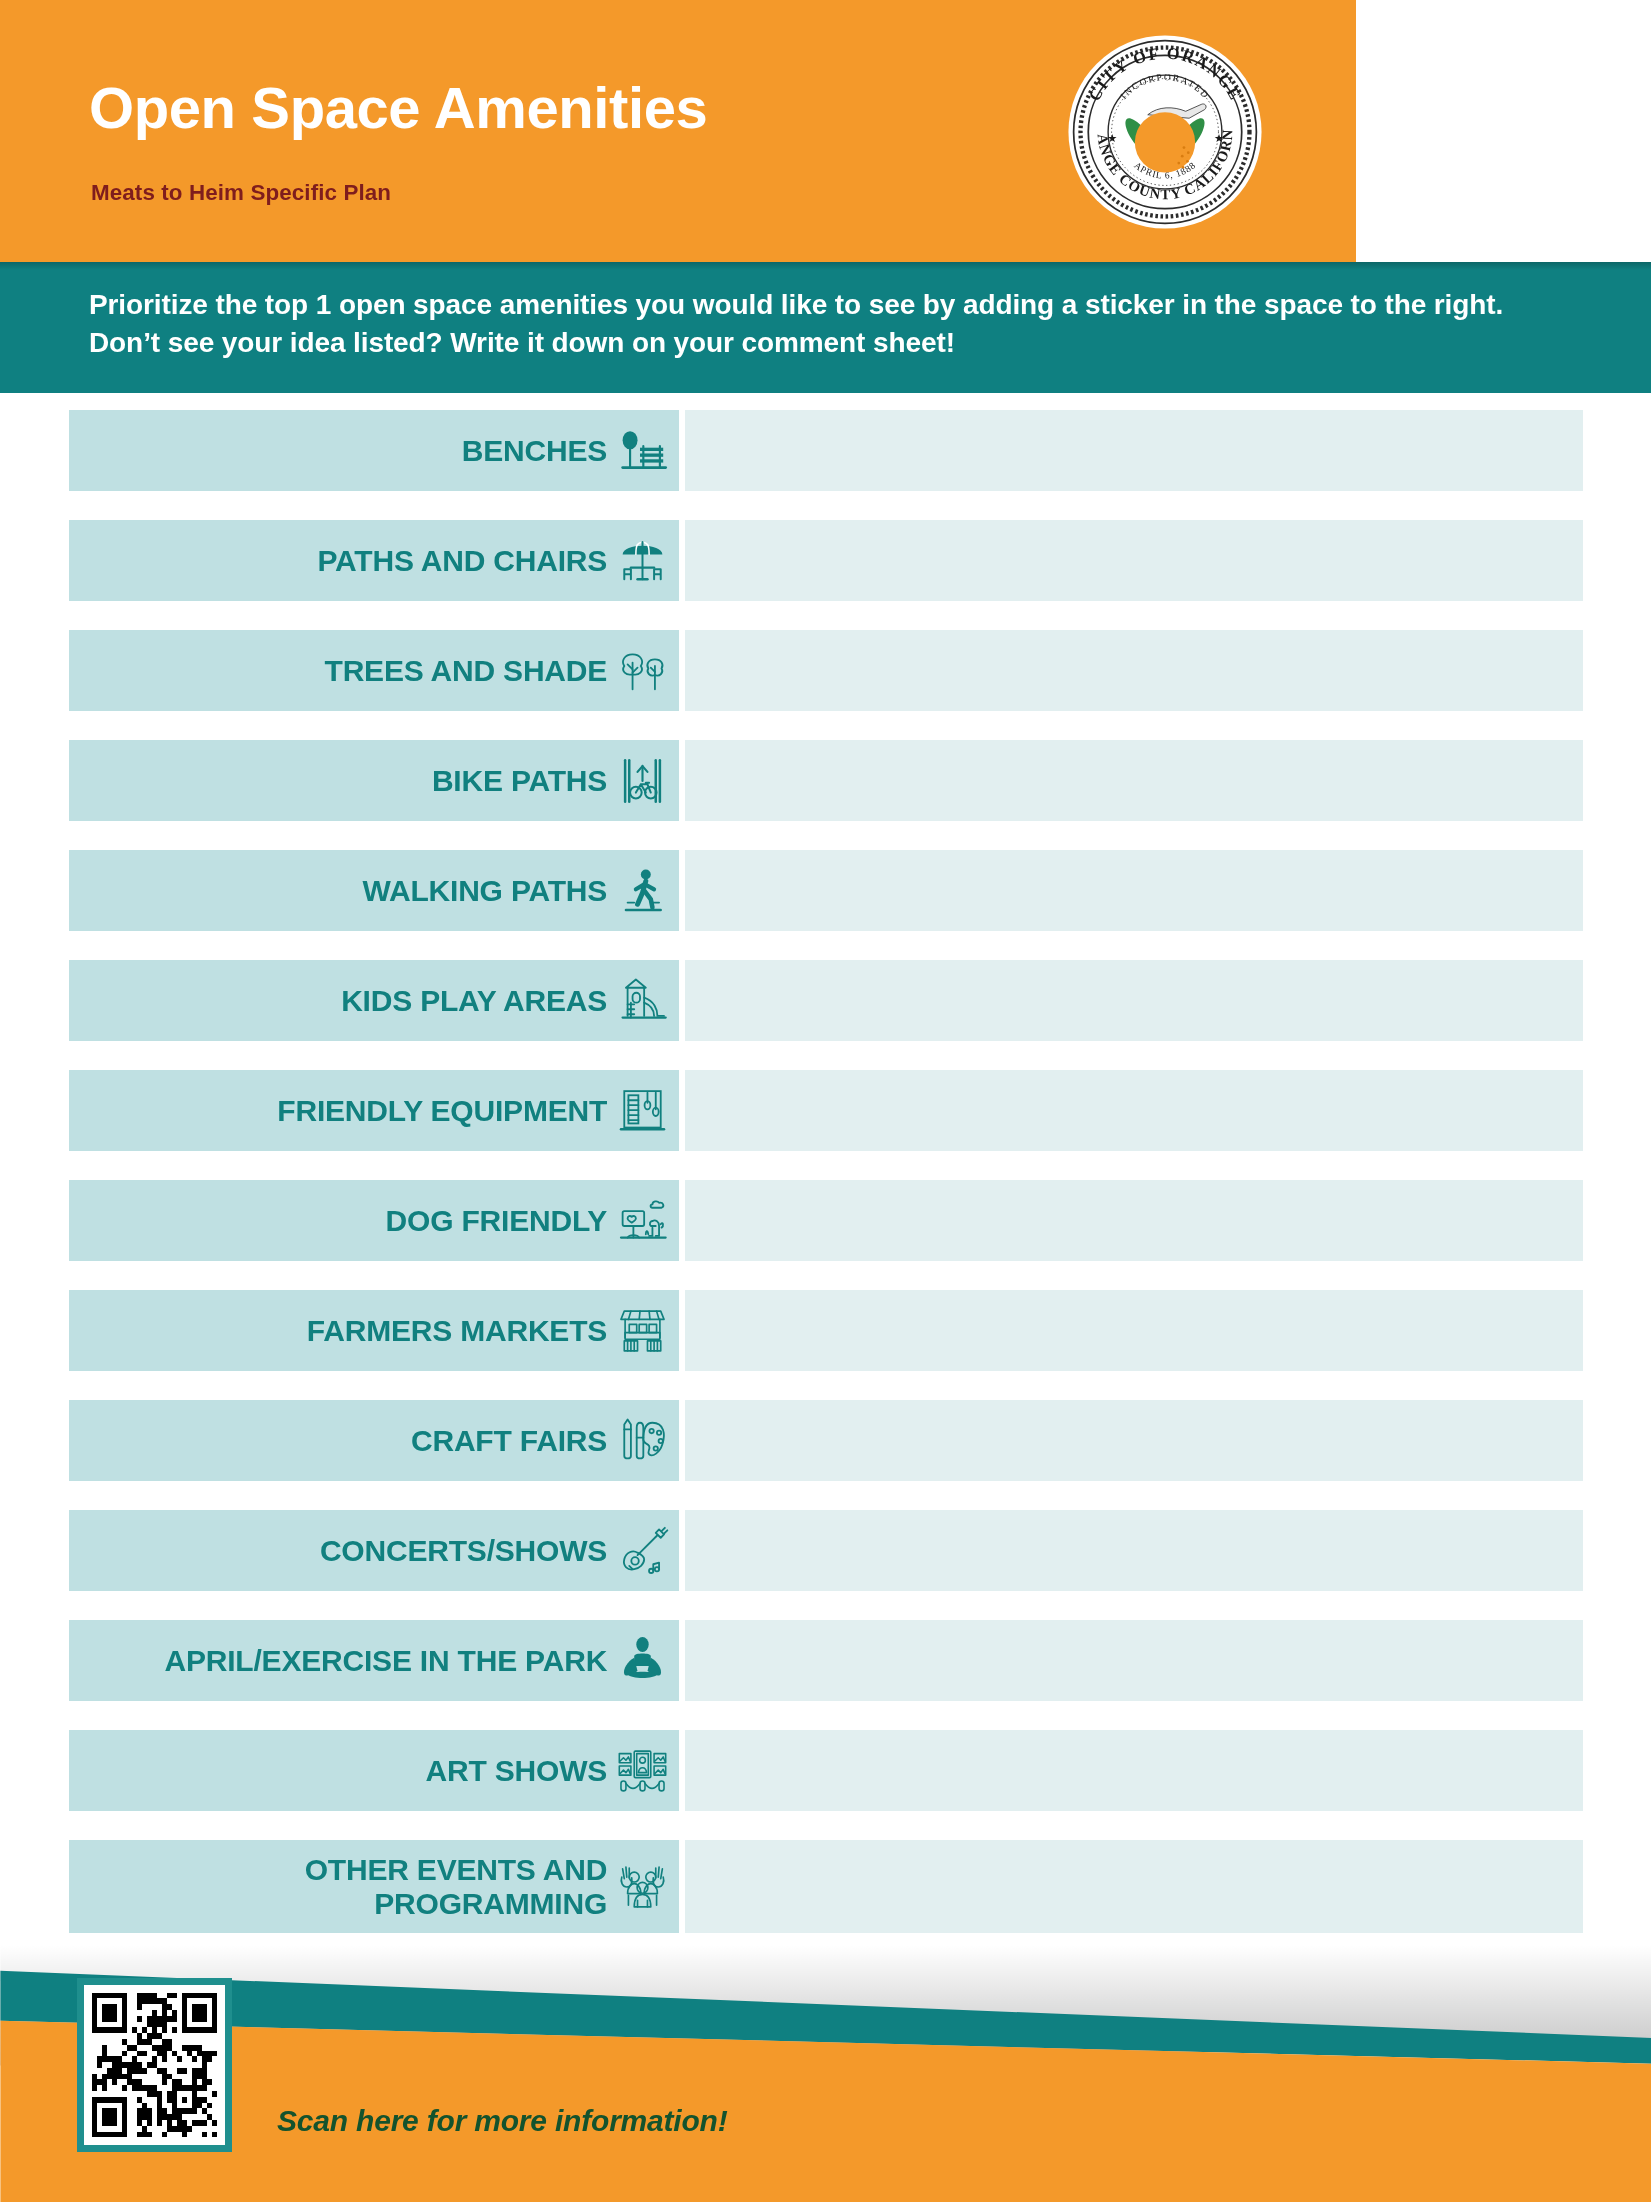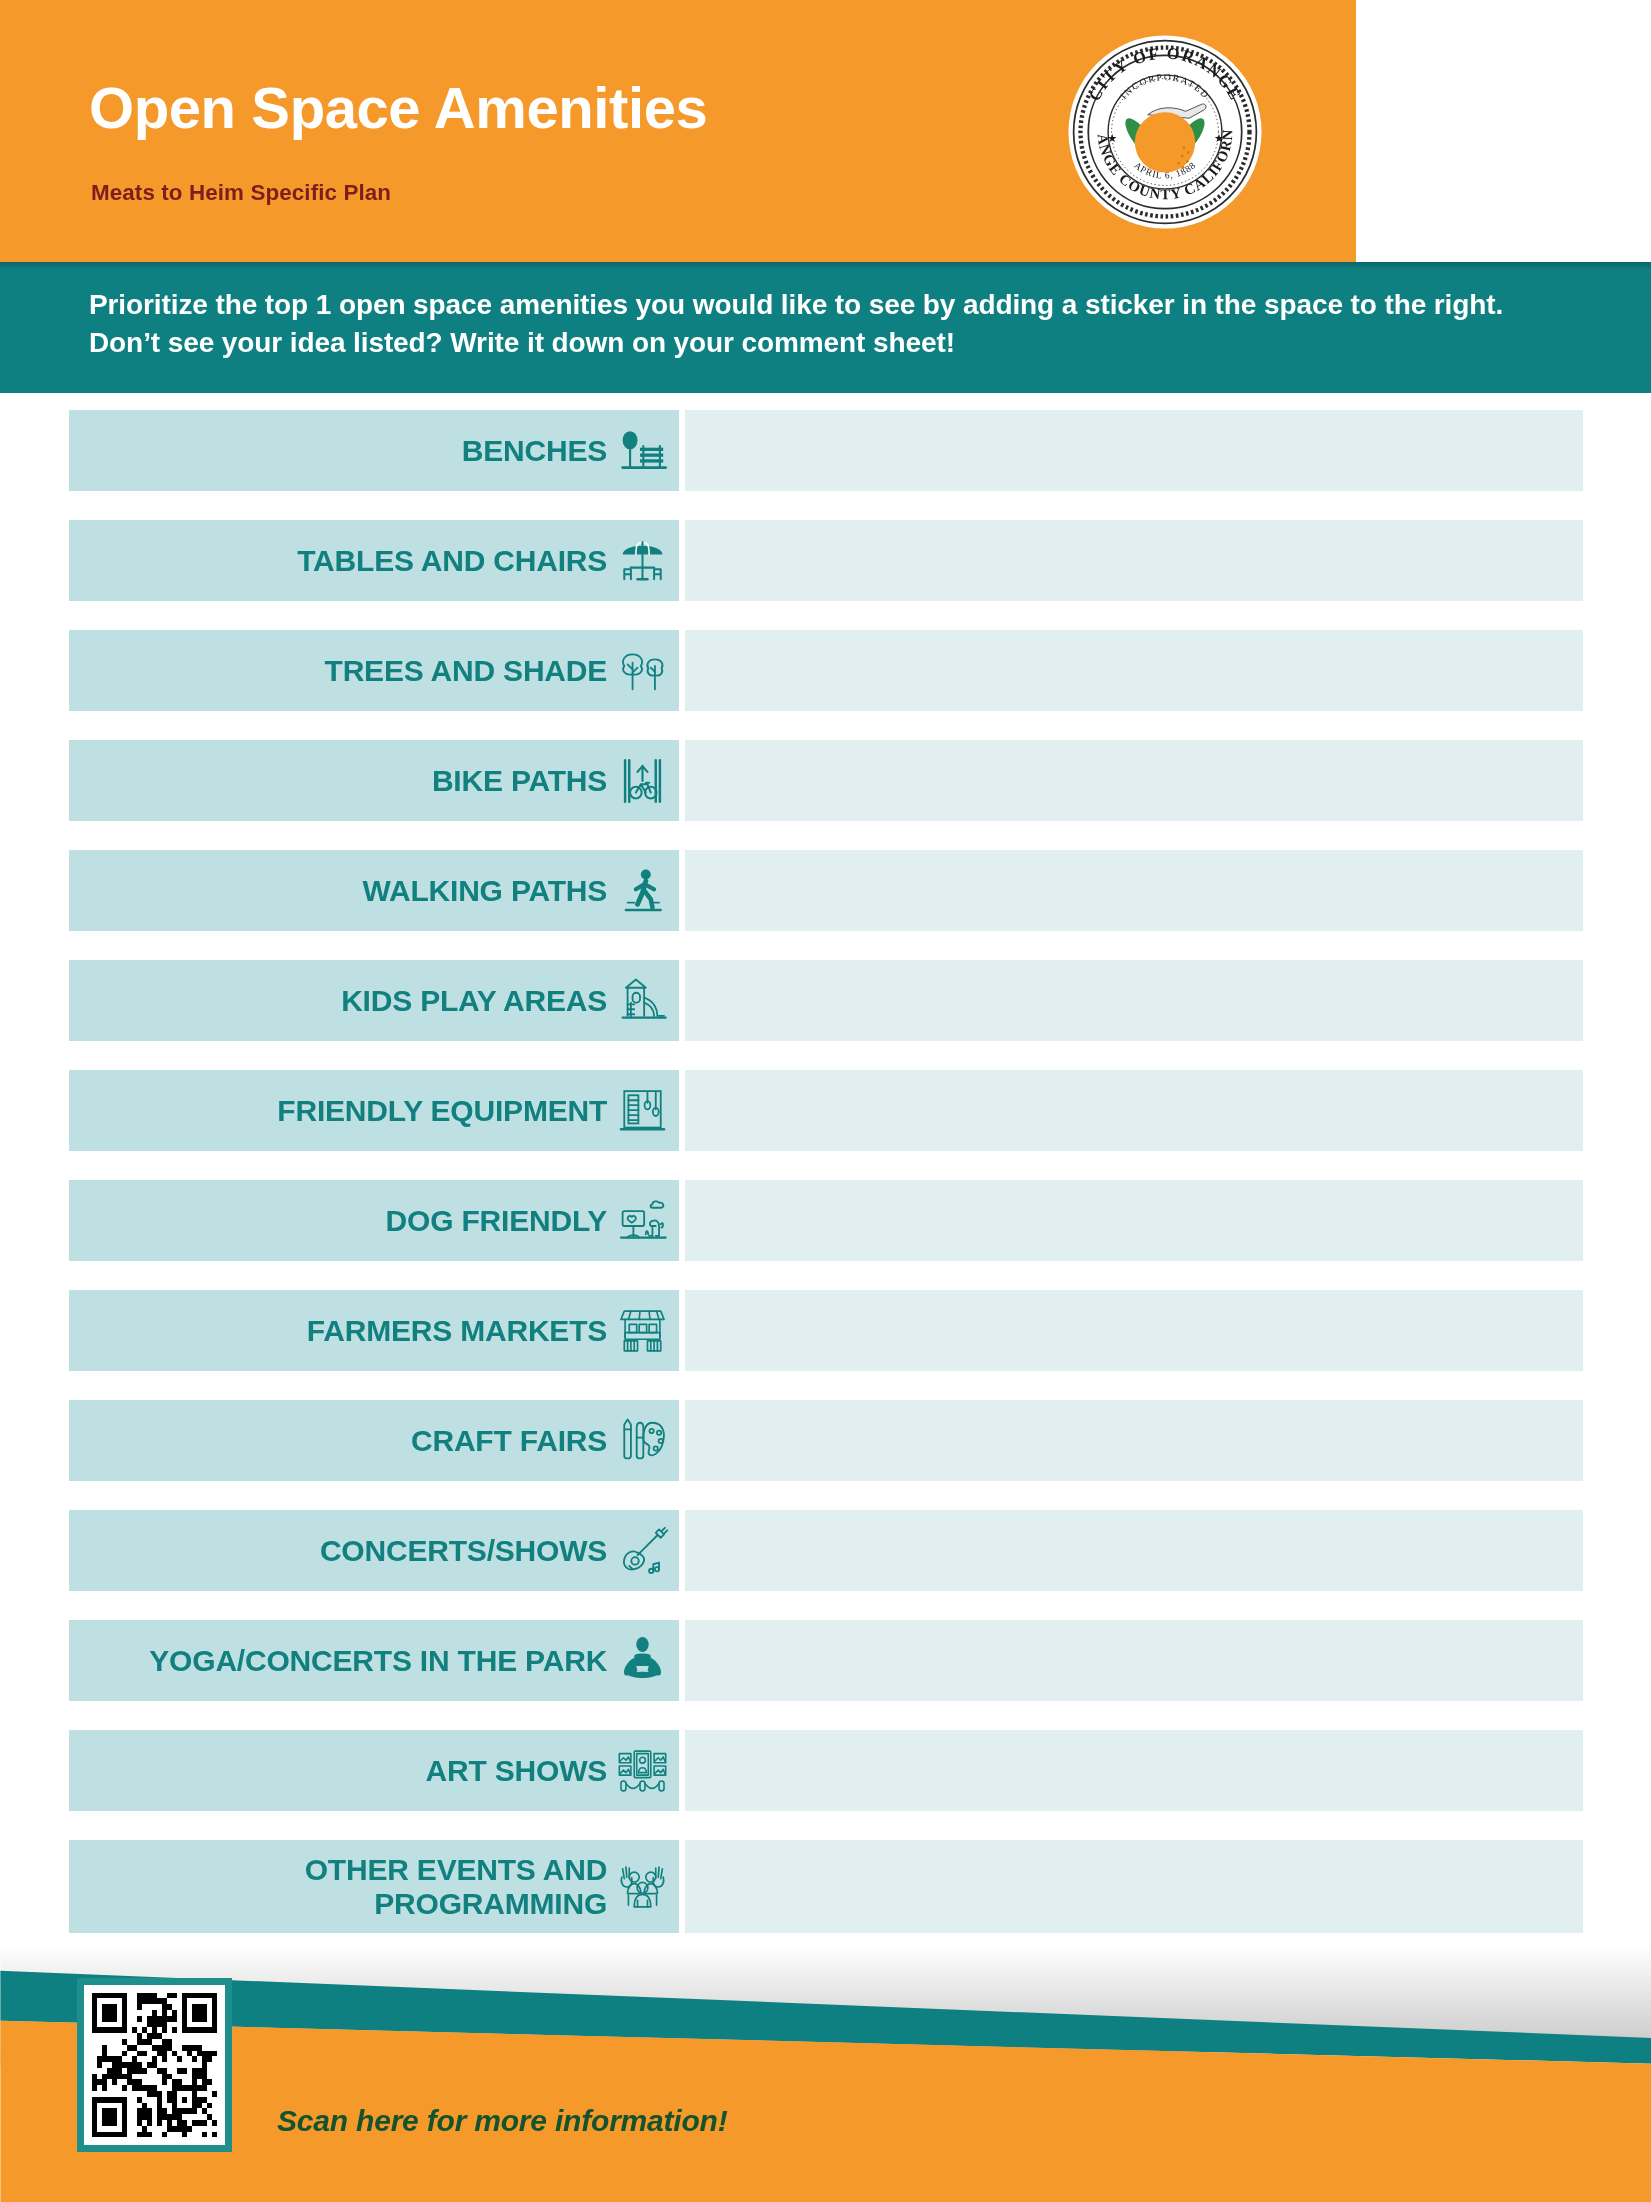--- a/index.html
+++ b/index.html
@@ -248,21 +248,21 @@
             <line x1="53" y1="26" x2="53" y2="52"></line>
             <line x1="8" y1="52" x2="60" y2="52" stroke-width="3.2"></line>
           </svg>
         </span>
       </div>
       <div class="row-sticker-block"></div>
     </div>
 
     <div class="row">
       <div class="row-label-block">
-        <span class="row-label">TABLES AND CHAIRS</span>
+        <span class="row-label">PATHS AND CHAIRS</span>
         <span class="row-icon">
           <svg viewBox="0 0 64 64" fill="none" stroke="#11807f" stroke-width="2.4" stroke-linecap="round">
             <path d="M 8 24 C 8 10 56 10 56 24 Z" fill="#11807f" stroke="none"></path>
             <path d="M 24 24 C 24 12 26 10 32 9" stroke="#ffffff" stroke-width="1.8"></path>
             <path d="M 40 24 C 40 12 38 10 32 9" stroke="#ffffff" stroke-width="1.8"></path>
             <line x1="32" y1="9" x2="32" y2="40"></line>
             <line x1="18" y1="40" x2="46" y2="40" stroke-width="3"></line>
             <line x1="32" y1="40" x2="32" y2="54"></line>
             <line x1="26" y1="54" x2="38" y2="54" stroke-width="3"></line>
             <path d="M 10 42 L 10 54 M 10 42 L 18 42 M 10 48 L 18 48 M 18 42 L 18 54"></path>
@@ -461,21 +461,21 @@
             <circle cx="42.5" cy="56" r="2.6"></circle>
             <circle cx="49.5" cy="54" r="2.6"></circle>
           </svg>
         </span>
       </div>
       <div class="row-sticker-block"></div>
     </div>
 
     <div class="row">
       <div class="row-label-block">
-        <span class="row-label">YOGA/CONCERTS IN THE PARK</span>
+        <span class="row-label">APRIL/EXERCISE IN THE PARK</span>
         <span class="row-icon">
           <svg viewBox="0 0 64 64" fill="none" stroke="#11807f" stroke-width="2.4" stroke-linecap="round" stroke-linejoin="round">
             <ellipse cx="32" cy="12" rx="7.5" ry="9" fill="#11807f" stroke="none"></ellipse>
             <path d="M 22 26 C 22 22 42 22 42 26 L 42 38 L 22 38 Z" fill="#11807f" stroke="none"></path>
             <path d="M 22 28 C 14 32 8 42 10 48 C 12 52 20 48 26 44" fill="#11807f" stroke="none"></path>
             <path d="M 42 28 C 50 32 56 42 54 48 C 52 52 44 48 38 44" fill="#11807f" stroke="none"></path>
             <path d="M 14 48 C 18 54 46 54 50 48 C 46 44 18 44 14 48 Z" fill="#11807f" stroke="none"></path>
           </svg>
         </span>
       </div>

